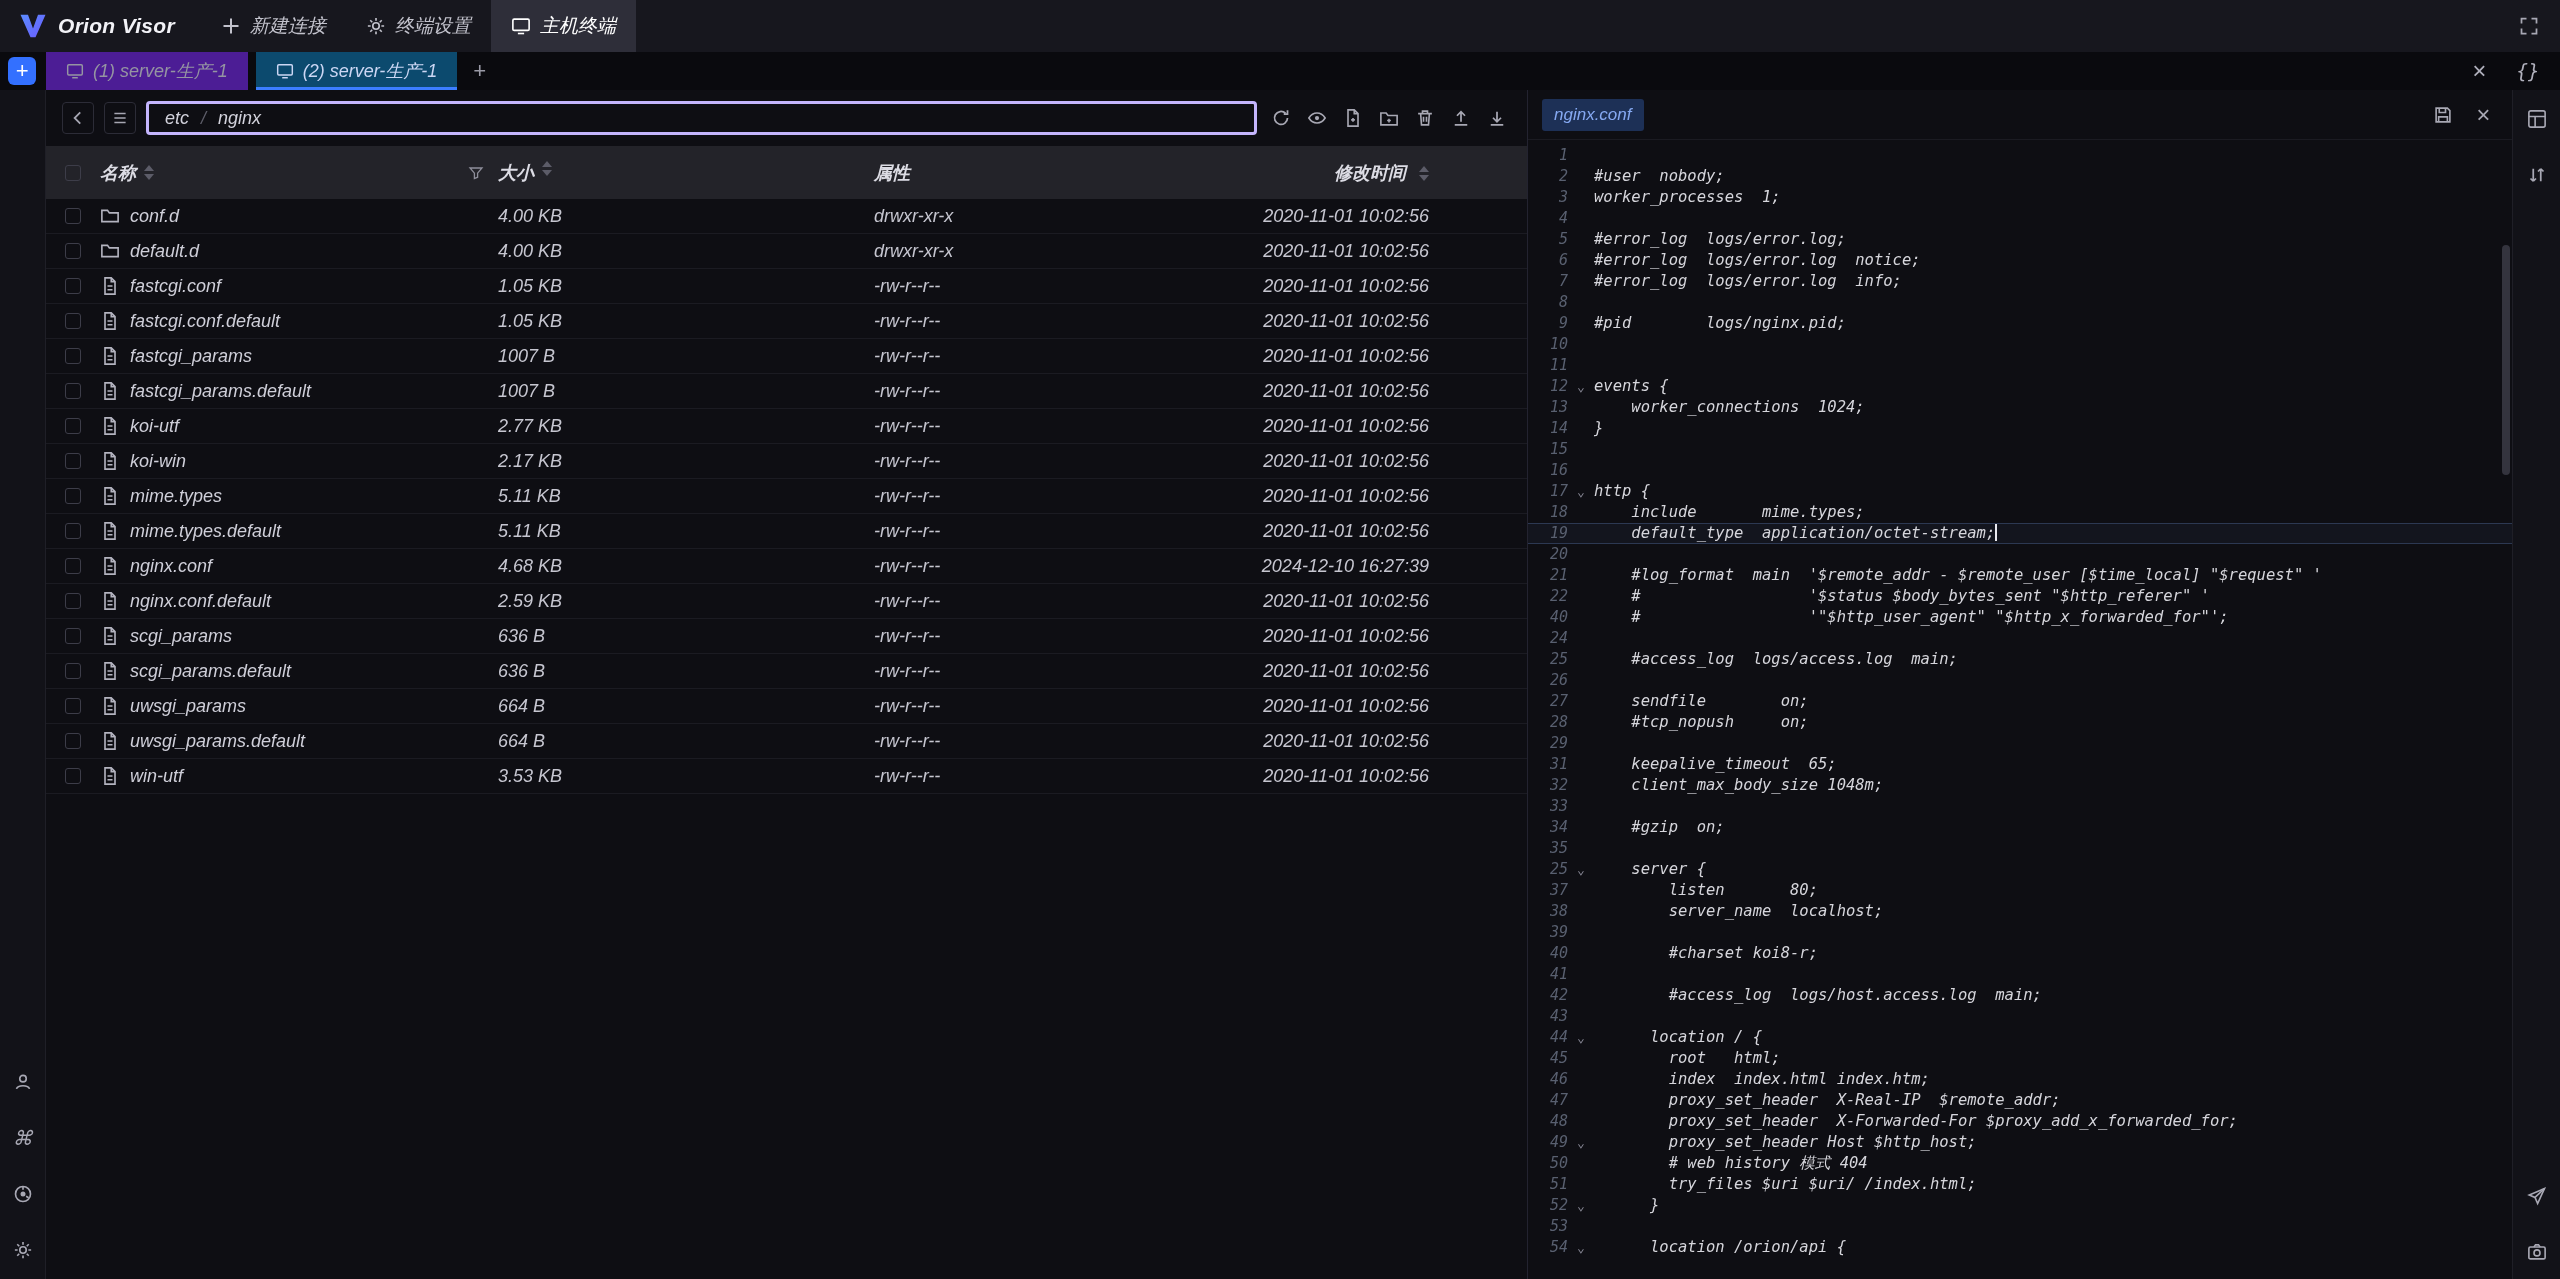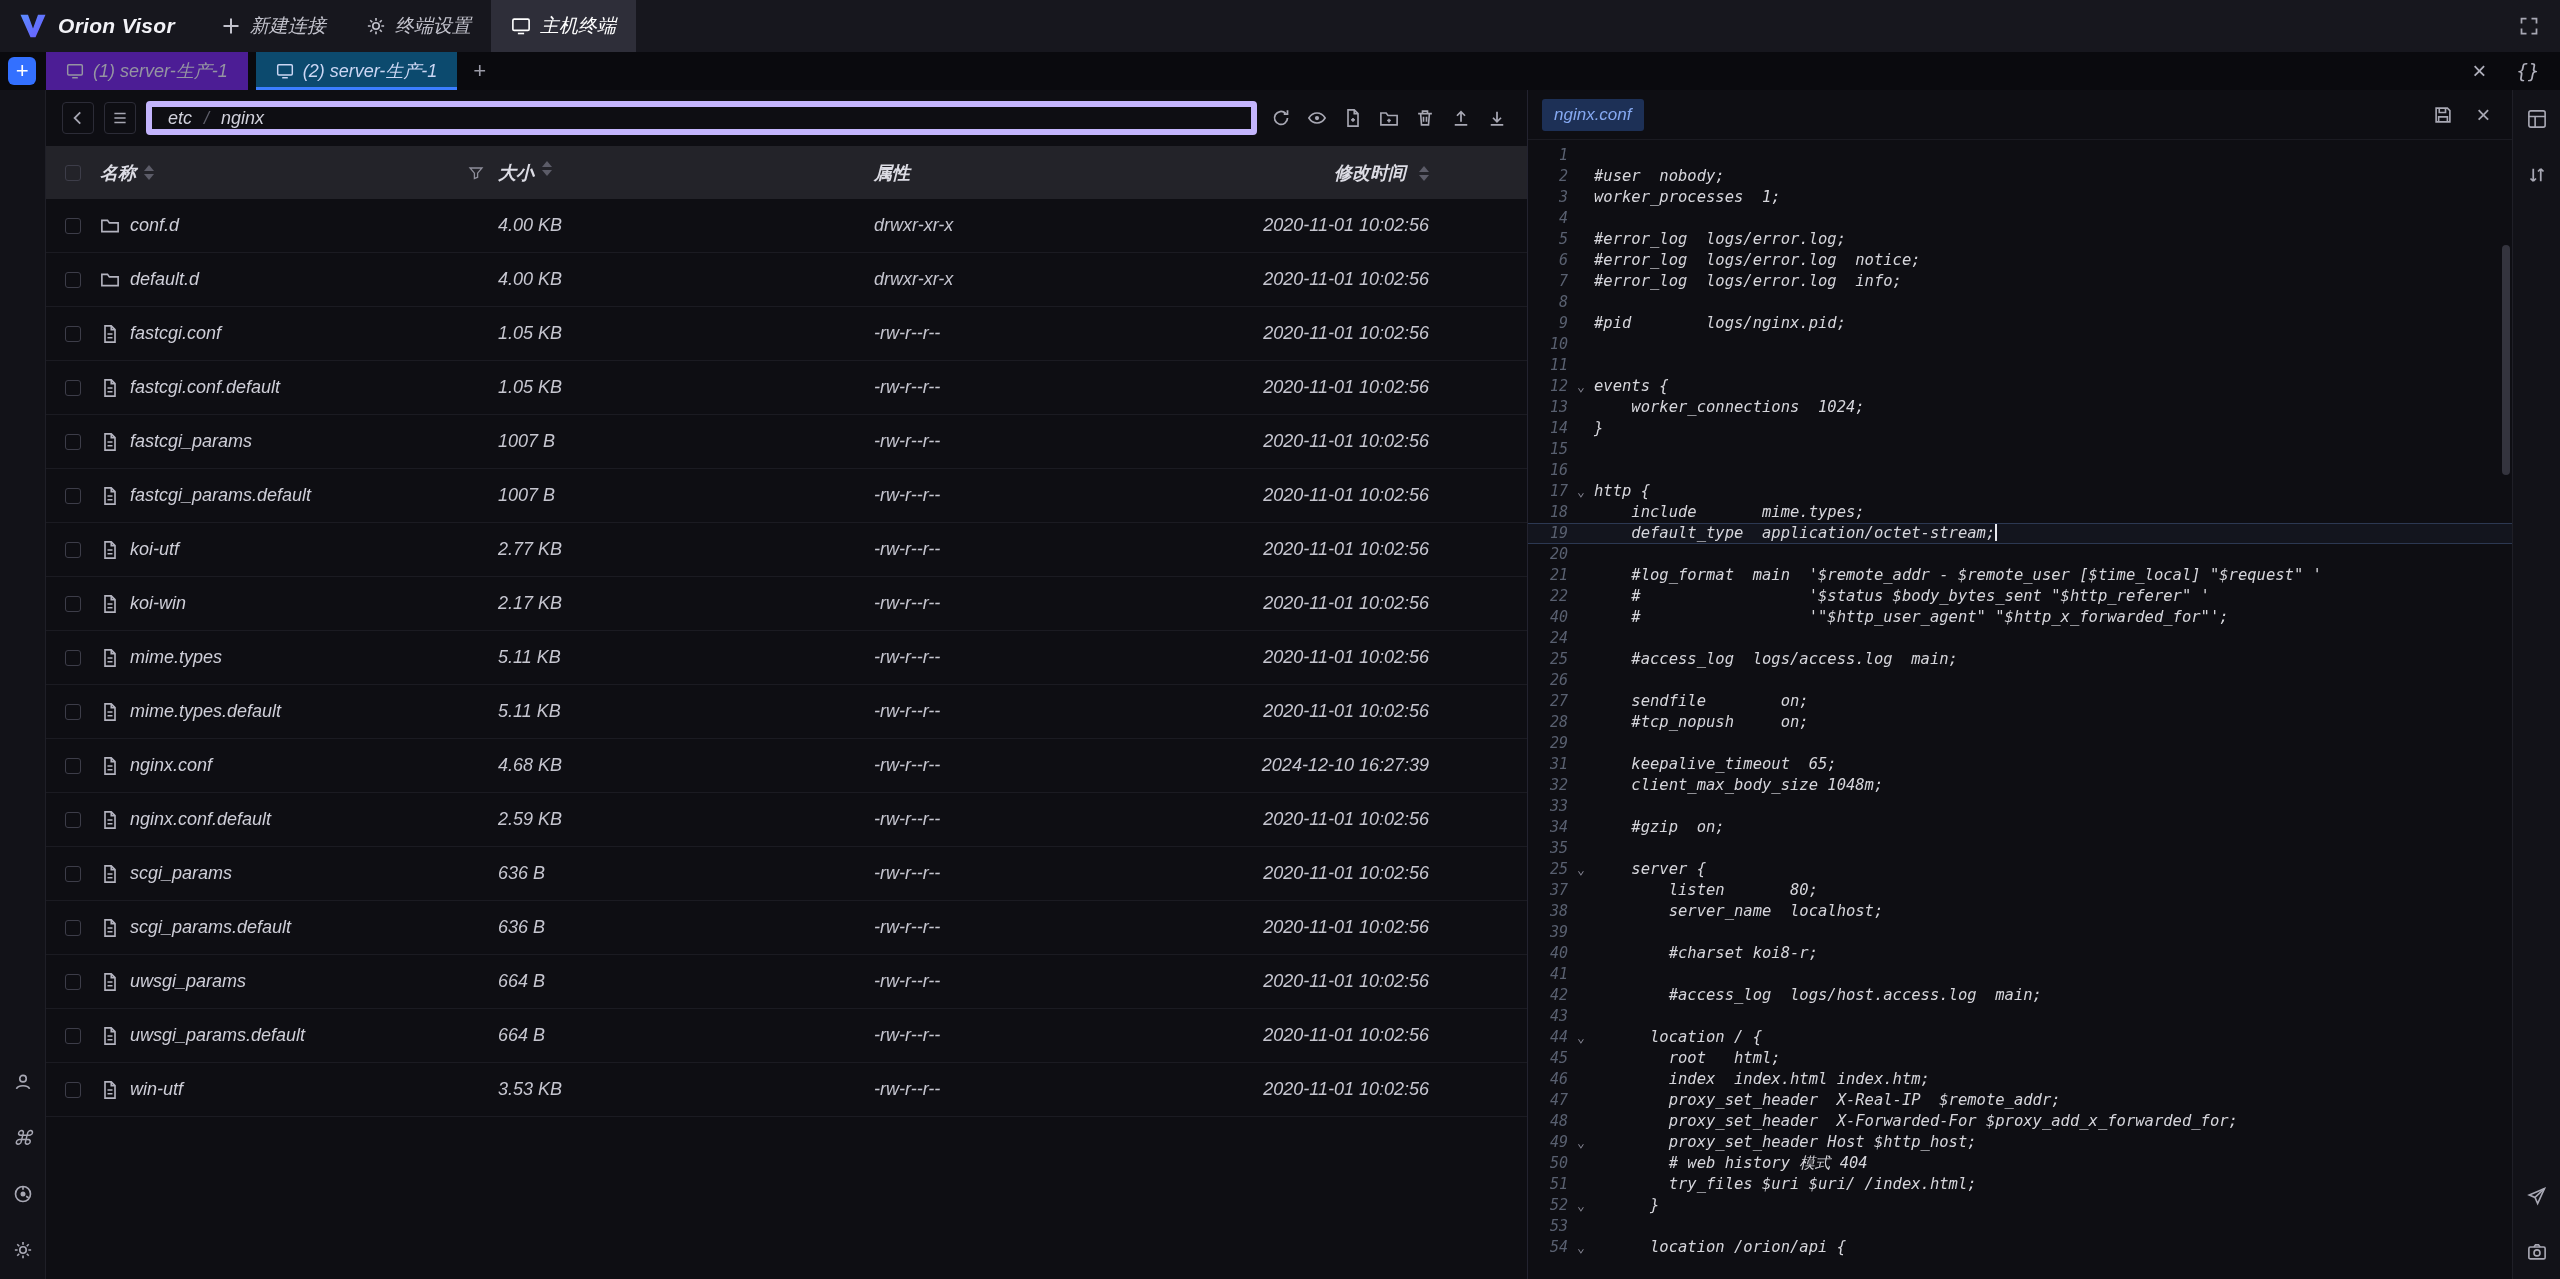--- a/index.html
+++ b/index.html
@@ -50,21 +50,21 @@
                gap:26px; color:#a2a2ae; }
   .rail-spacer { margin-top:auto; }
   .rail-glyph { font-size:20px; }
 
   
   .file-panel { width:1481px; flex:none; display:flex; flex-direction:column; background:#0e0e13; }
   .fp-toolbar { height:56px; flex:none; display:flex; align-items:center; gap:10px; padding:0 16px; }
   .tb-sq { width:32px; height:32px; border:1px solid #2c2c37; border-radius:4px; flex:none;
            display:flex; align-items:center; justify-content:center; color:#a6a6b2; cursor:pointer; }
   .tb-sq svg { width:18px; height:18px; }
-  .breadcrumb { flex:1; height:34px; border:6px solid #c4b5fd; border-radius:4px; display:flex;
+  .breadcrumb { flex:1; height:34px; border:3px solid #c4b5fd; border-radius:4px; display:flex;
            align-items:center; gap:12px; padding:0 16px; font-size:18px; cursor:text; }
   .crumb-seg { color:#d2d2dc; cursor:pointer; }
   .crumb-sep { color:#5e5e6a; }
   .fp-actions { display:flex; align-items:center; gap:8px; }
   .fp-actions .icon-btn { width:28px; height:28px; }
 
   .fp-head { height:53px; flex:none; background:#232329; display:flex; align-items:center;
              font-size:18px; font-weight:bold; color:#dcdce4; }
   .col-check { width:54px; flex:none; display:flex; justify-content:center; }
   .col-name  { width:398px; flex:none; display:flex; align-items:center; }
@@ -75,21 +75,21 @@
              display:inline-block; cursor:pointer; }
   .sorter { display:inline-flex; flex-direction:column; gap:3px; margin-left:8px; }
   .sorter i { display:block; width:0; height:0; border-left:5px solid transparent;
               border-right:5px solid transparent; }
   .sorter .up { border-bottom:6px solid #5c5c68; }
   .sorter .dn { border-top:6px solid #5c5c68; }
   .head-filter { margin-left:auto; margin-right:14px; color:#8f8f9b; display:flex; cursor:pointer; }
   .head-filter svg { width:16px; height:16px; }
 
   .fp-body { flex:1; overflow:hidden; }
-  .frow { height:54px; display:flex; align-items:center; border-bottom:1px solid #1b1b22;
+  .frow { height:35px; display:flex; align-items:center; border-bottom:1px solid #1b1b22;
           font-size:18px; color:#c6c6d0; cursor:pointer; }
   .frow .col-name { gap:10px; }
   .ficon { display:flex; color:#b4b4c0; }
   .ficon svg { width:20px; height:20px; }
   .fname { color:#cfcfd9; }
 
   
   .editor-panel { flex:1; min-width:0; display:flex; flex-direction:column; background:#0e0e13;
                   border-left:1px solid #232330; position:relative; }
   .ed-header { height:50px; flex:none; display:flex; align-items:center; padding:0 14px;

